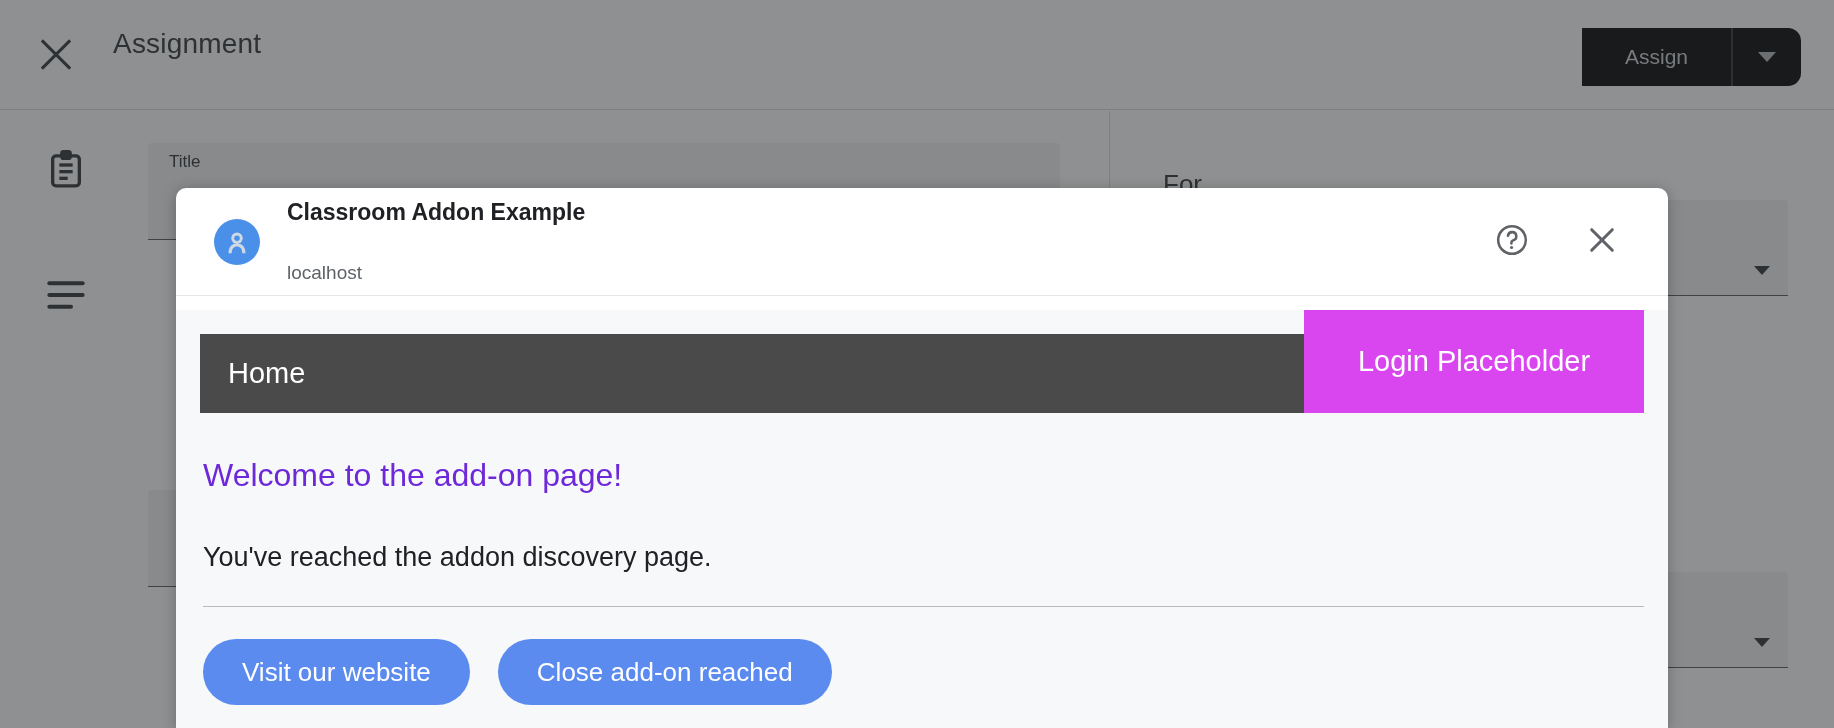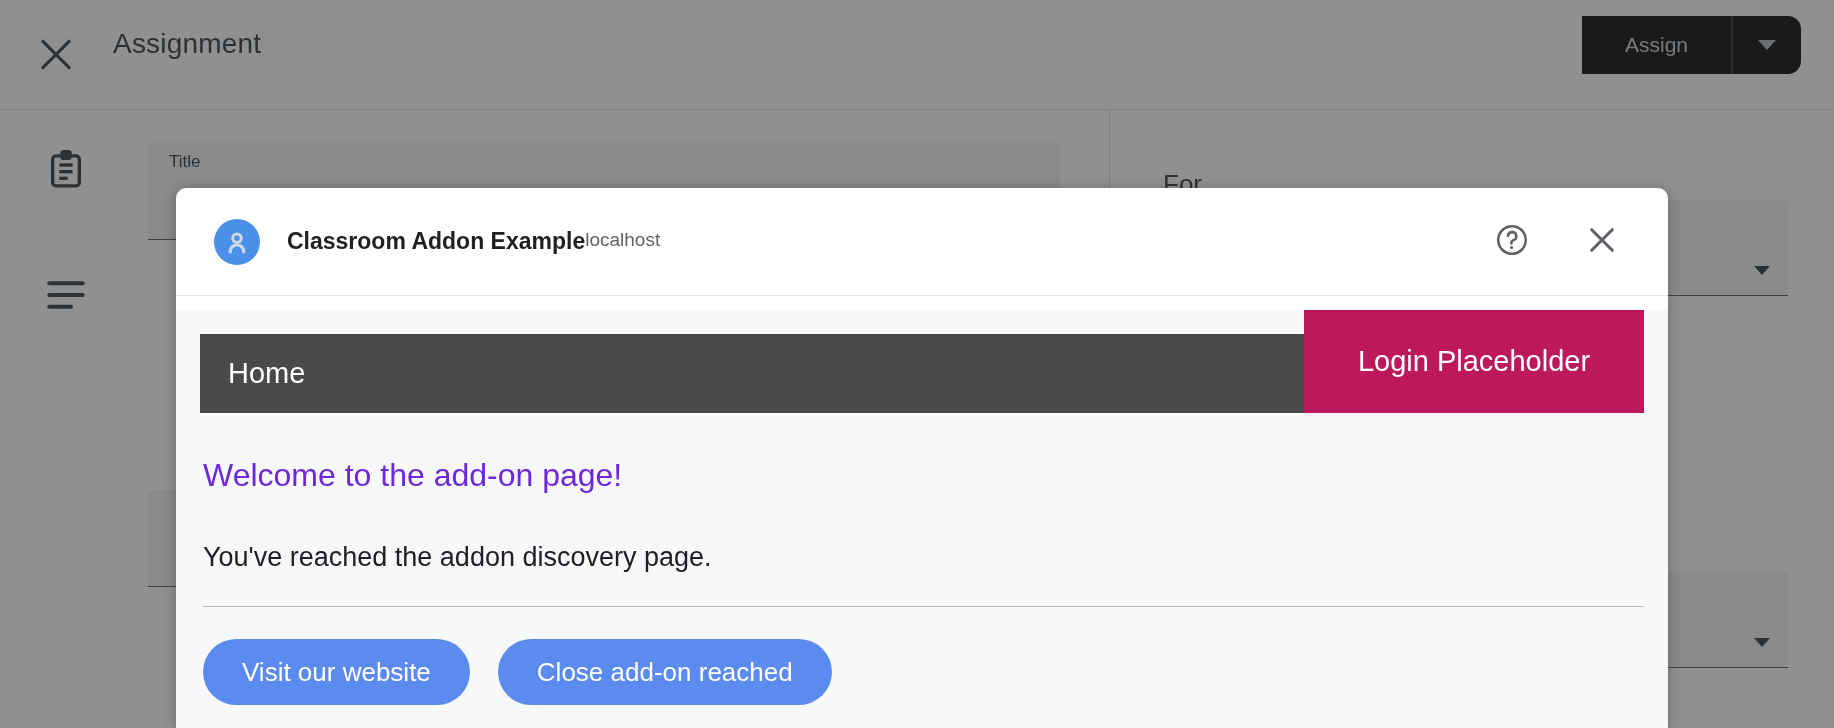--- a/index.html
+++ b/index.html
@@ -48,21 +48,21 @@
   #bg-title {
     position: absolute;
     left: 113px; top: 28px;
     font-size: 28px;
     color: #3c4043;
     letter-spacing: .2px;
   }
 
   #assign-group {
     position: absolute;
-    right: 33px; top: 16px;
+    right: 33px; top: 28px;
     height: 58px;
     display: flex;
     border-radius: 13px;
     overflow: hidden;
     padding-left: 12px;
   }
   #assign-button {
     background: #111315;
     color: #cfd2d4;
     font-size: 21px;
@@ -197,22 +197,23 @@
     margin-left: 14px;
     flex: 0 0 auto;
     display: flex;
     align-items: center;
     justify-content: center;
   }
 
   #dialog-title-group {
     margin-left: 27px;
     display: flex;
-    flex-direction: row;
+    flex-direction: column;
     justify-content: center;
+    gap: 33px;
   }
   #dialog-app-name {
     font-size: 23px;
     color: #202124;
     font-weight: 700;
     line-height: 1.25;
   }
   #dialog-origin {
     font-size: 19px;
     color: #5f6368;
@@ -260,21 +261,21 @@
     padding-left: 28px;
     margin-top: 24px;
   }
   #nav-home {
     color: #ffffff;
     font-size: 29px;
     cursor: pointer;
   }
   #navbar-right {
     flex: 0 0 340px;
-    background: #be185d;
+    background: #d946ef;
     display: flex;
     align-items: center;
     justify-content: center;
     cursor: pointer;
   }
   #nav-login {
     color: #ffffff;
     font-size: 29px;
   }
 

